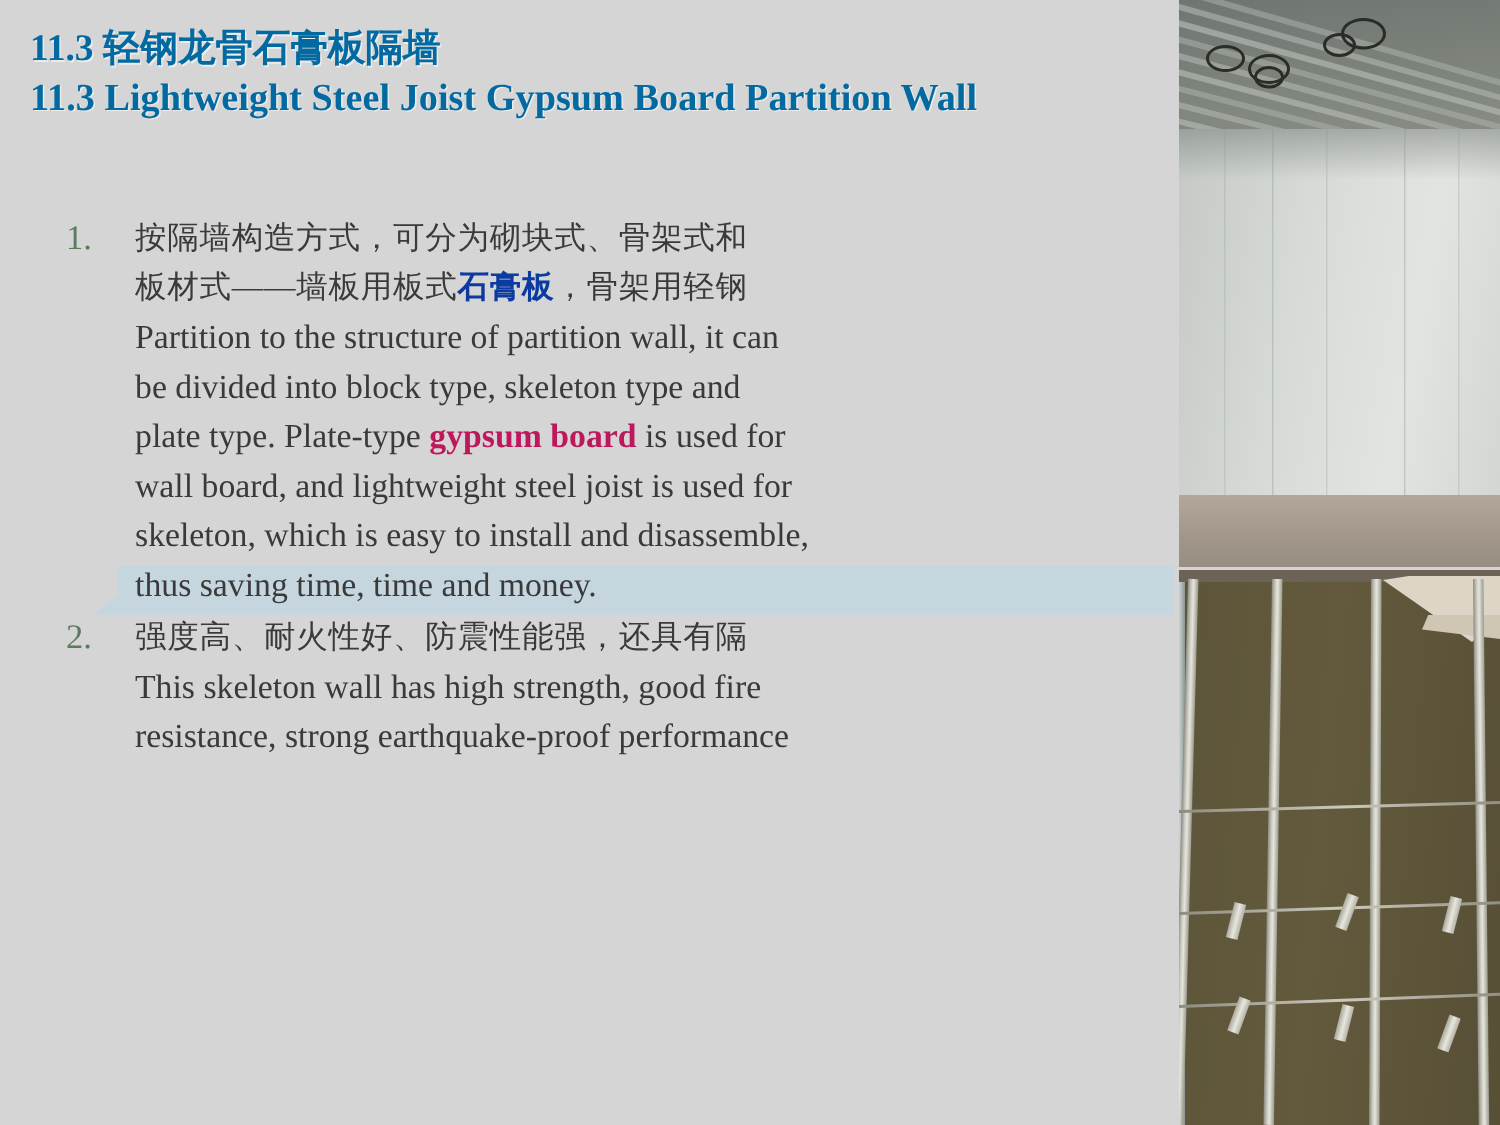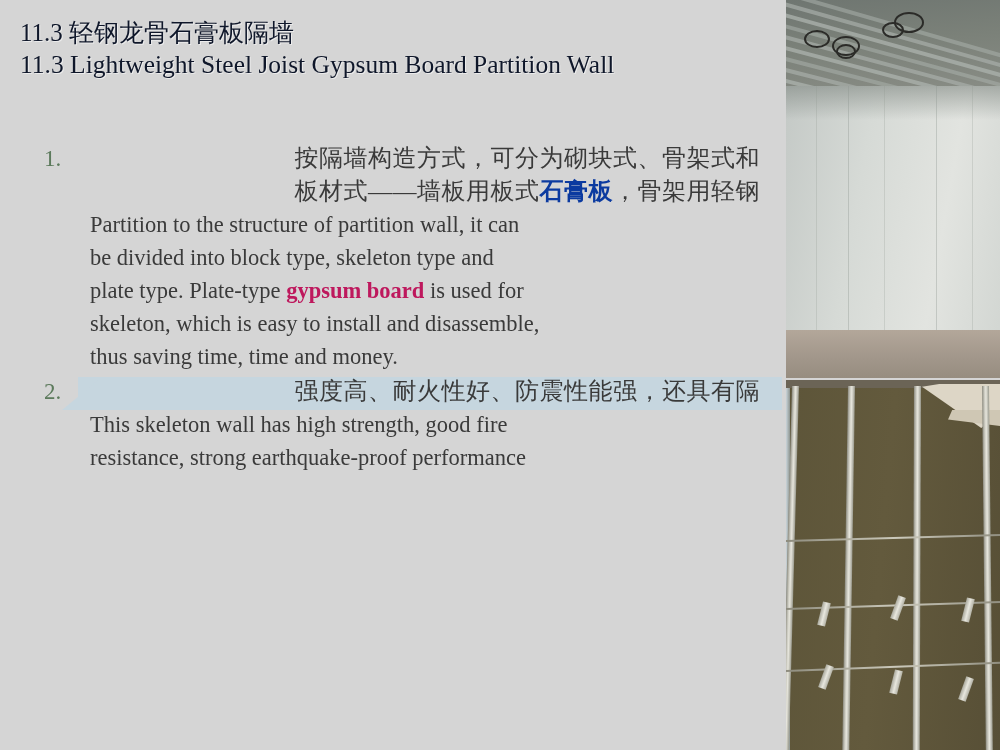--- a/index.html
+++ b/index.html
@@ -25,22 +25,22 @@
     position:absolute;left:62px;top:0;width:40px;height:33px;
     background:#c6d6df;
     clip-path:polygon(100% 0,100% 100%,0 100%);
   }
 
   
   .title-block{
     position:absolute;left:20px;top:18px;width:760px;
   }
   .title-line{
-    color:#0f172a;
-    font-weight:normal;
+    color:#0369a1;
+    font-weight:bold;
     white-space:nowrap;
     text-shadow:1px 1px 0 rgba(255,255,255,.55);
     line-height:1.22;
   }
   .title-cn{font-size:25px;letter-spacing:0px;}
   .title-en{font-size:25.5px;letter-spacing:0px;}
 
   
   .list{
     position:absolute;left:40px;top:142px;width:720px;
@@ -52,21 +52,21 @@
     font-size:23px;
     line-height:33px;
   }
   .item-body{margin-left:50px;}
   .ln{
     color:#3a3a3a;
     font-size:23px;
     line-height:33px;
     white-space:nowrap;
   }
-  .ln.cn{font-size:24px;letter-spacing:.5px;text-align:right;}
+  .ln.cn{font-size:21px;letter-spacing:.5px;}
   .ln.en{font-size:22.5px;}
   .hl-cn{color:#0b3aa0;font-weight:bold;}
   .hl-en{color:#be185d;font-weight:bold;}
 
   
   .photo{position:absolute;overflow:hidden;}
   .photo-top{left:786px;top:0px;width:214px;height:378px;background:#b9bcb8;}
   .photo-bot{left:786px;top:380px;width:214px;height:370px;background:#5a4f35;}
 
   
@@ -156,20 +156,21 @@
 
   <div class="list" id="content-list">
       <div class="item">
         <div class="marker">1.</div>
         <div class="item-body">
           <div class="ln cn"><span>按隔墙构造方式，可分为砌块式、骨架式和</span></div>
           <div class="ln cn"><span>板材式——墙板用板式</span><span class="hl-cn">石膏板</span><span>，骨架用轻钢</span></div>
           <div class="ln en"><span>Partition to the structure of partition wall, it can</span></div>
           <div class="ln en"><span>be divided into block type, skeleton type and</span></div>
           <div class="ln en"><span>plate type. Plate-type </span><span class="hl-en">gypsum board</span><span> is used for</span></div>
+          <div class="ln en"><span>wall board, and lightweight steel joist is used for</span></div>
           <div class="ln en"><span>skeleton, which is easy to install and disassemble,</span></div>
           <div class="ln en"><span>thus saving time, time and money.</span></div>
         </div>
       </div>
       <div class="item">
         <div class="marker">2.</div>
         <div class="item-body">
           <div class="ln cn"><span>强度高、耐火性好、防震性能强，还具有隔</span></div>
           <div class="ln en"><span>This skeleton wall has high strength, good fire</span></div>
           <div class="ln en"><span>resistance, strong earthquake-proof performance</span></div>

